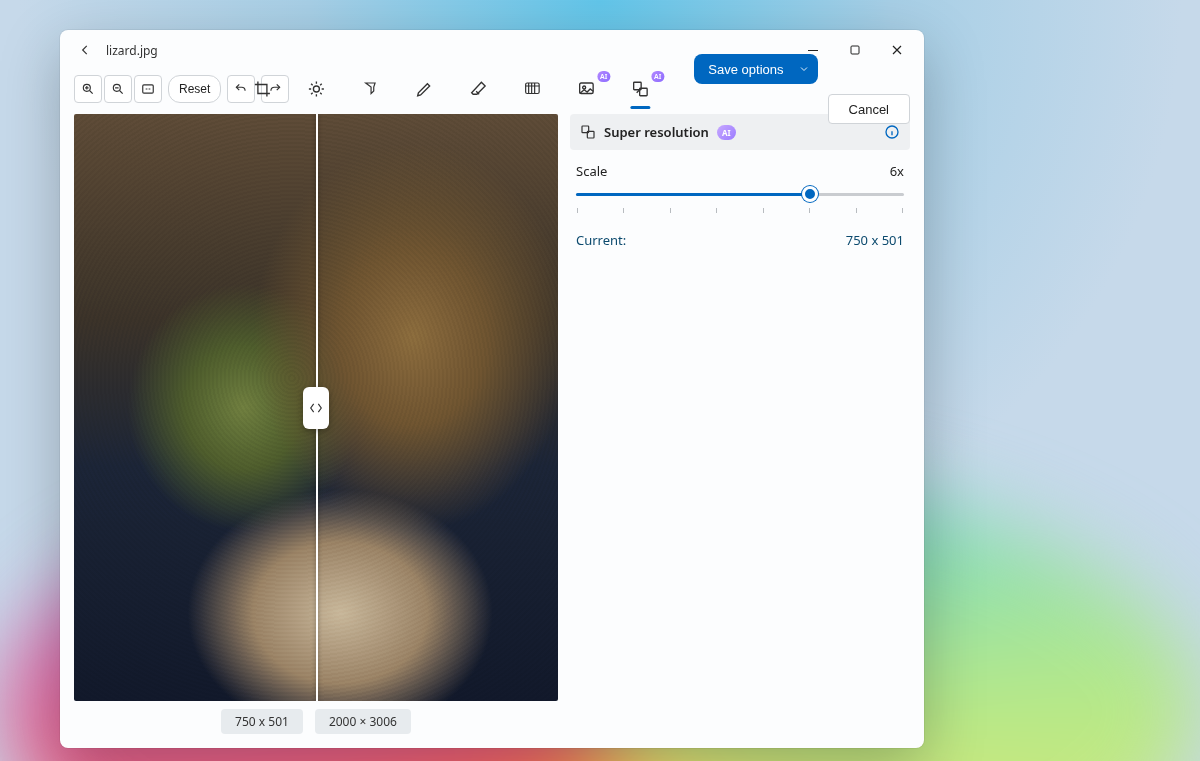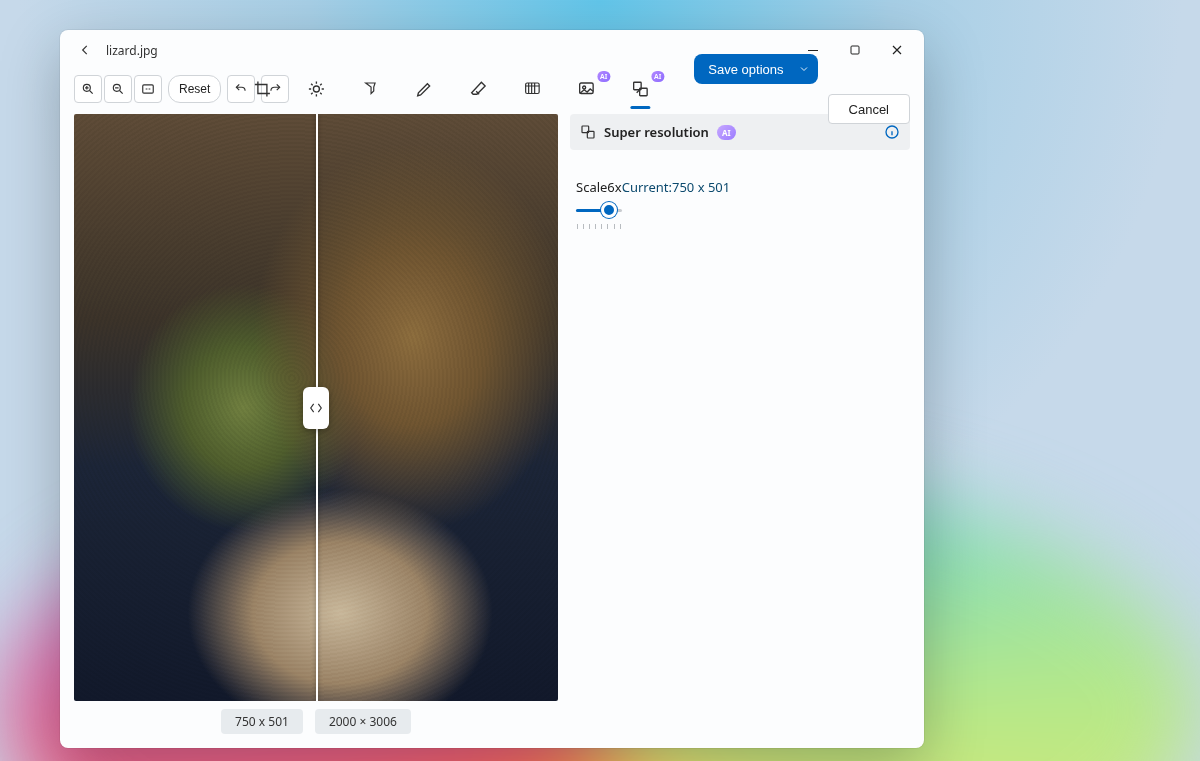--- a/index.html
+++ b/index.html
@@ -108,21 +108,21 @@
   .panel-header {
     background:#eef0f2; height:36px; border-radius:4px; display:flex; align-items:center;
     padding:0 10px; gap:8px;
   }
   .panel-header .title { font-weight:600; font-size:13px; color:#222; }
   .ai-pill {
     background: linear-gradient(135deg,#c7a8ff,#9a7bff);
     color:#fff; font-size:8px; font-weight:700; padding:2px 5px; border-radius:8px;
   }
   .info-icn { margin-left:auto; color:#0067c0; }
-  .panel-body { padding: 28px 6px 0 6px; display:flex; flex-direction:row; }
+  .panel-body { padding: 12px 6px 0 6px; display:flex; flex-direction:column; gap:18px; }
   .row { display:flex; justify-content:space-between; font-size:13px; color:#222; }
   .row.muted { color:#0c4a6e; }
   .slider-wrap { display:flex; flex-direction:column; gap:6px; }
   .slider {
     position:relative; height:16px;
   }
   .slider .track {
     position:absolute; left:0; right:0; top:7px; height:3px; background:#c9ccd0; border-radius:2px;
   }
   .slider .fill {

